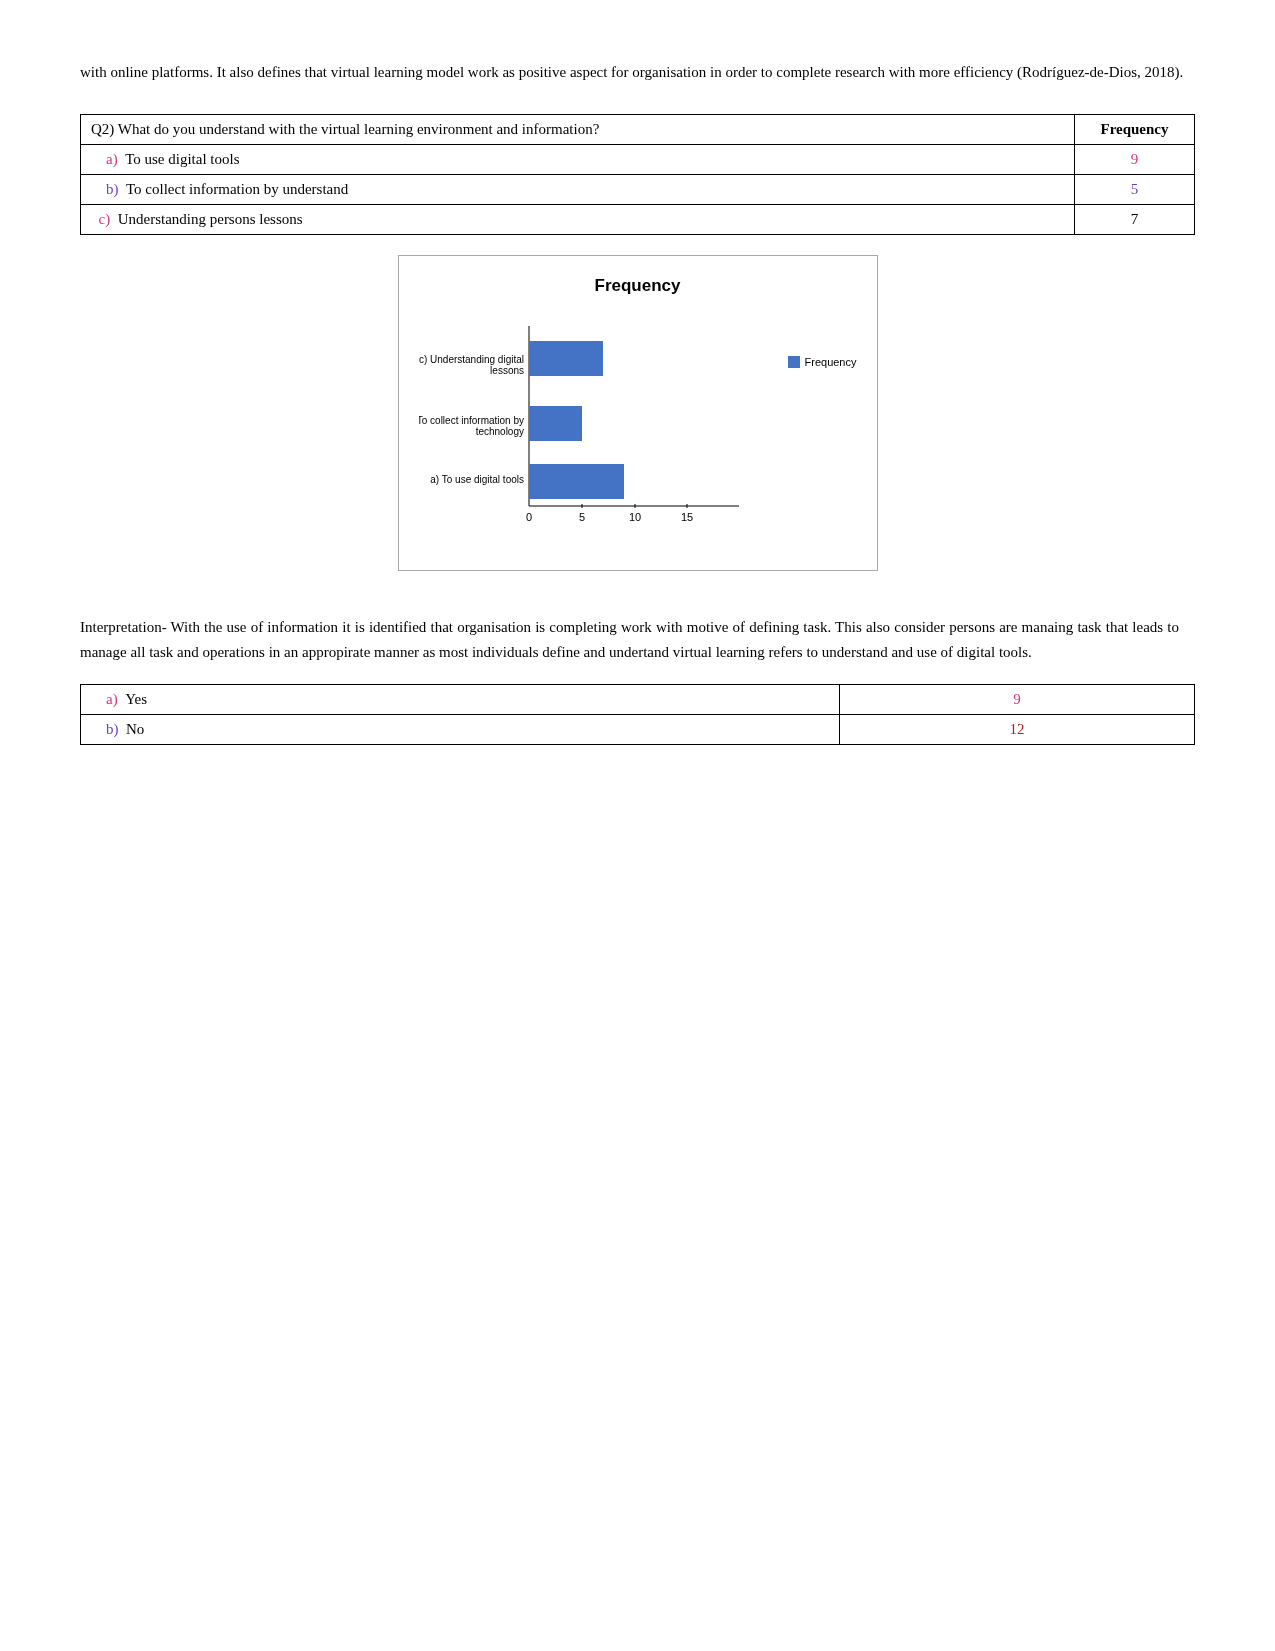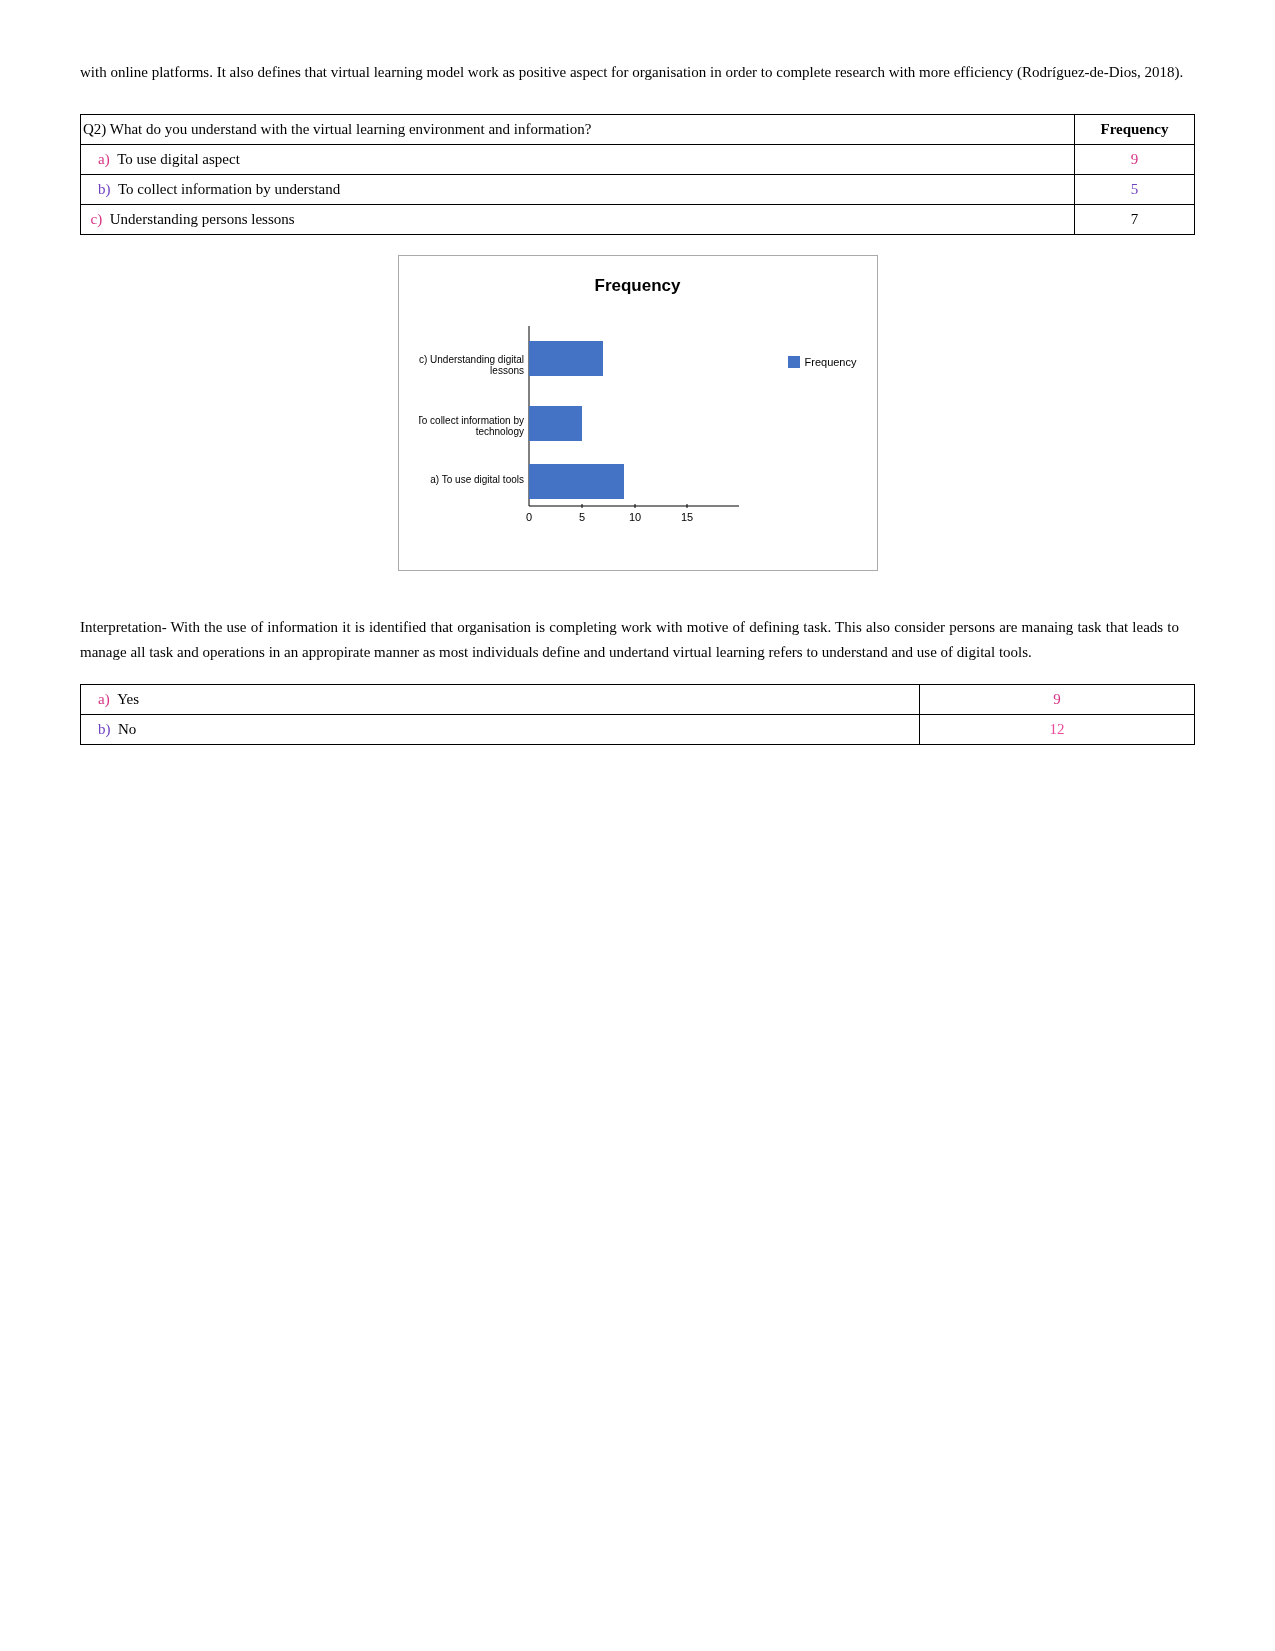--- a/index.html
+++ b/index.html
@@ -17,21 +17,21 @@
       margin-bottom: 28px;
       line-height: 1.7;
     }
     table {
       width: 100%;
       border-collapse: collapse;
       margin-bottom: 0;
     }
     table td, table th {
       border: 1px solid #000;
-      padding: 6px 2px;
+      padding: 6px 10px;
       vertical-align: top;
     }
     .q-header td {
       font-size: 15px;
       vertical-align: top;
     }
     .freq-col {
       width: 120px;
       text-align: center;
       font-weight: bold;
@@ -87,37 +87,37 @@
       height: 12px;
       background: #4472c4;
       margin-right: 5px;
     }
     .interpretation {
       text-align: justify;
       line-height: 1.7;
       margin: 24px 16px 18px 0;
     }
     .freq-val-colored-a { color: #d63384; text-align: center; }
-    .freq-val-colored-b { color: #ec4899; text-align: center; }
+    .freq-val-colored-b { color: #b91c1c; text-align: center; }
   </style>
 </head>
 <body>
 
 <p class="intro-paragraph">with online platforms. It also defines that virtual learning model work as positive aspect for organisation in order to complete research with more efficiency (Rodríguez-de-Dios, 2018).</p>
 
 <table>
   <tbody>
       <tr class="q-header">
     <td>Q2) What do you understand with the virtual learning environment and information?</td>
     <td class="freq-col">Frequency</td>
   </tr>
   <tr>
     <td>
       &nbsp;&nbsp;&nbsp;&nbsp;<span class="option-label-a">a)</span>
-      &nbsp;<span>To use digital aspect</span>
+      &nbsp;<span>To use digital tools</span>
     </td>
     <td class="freq-val option-a">9</td>
   </tr>
   <tr>
     <td>
       &nbsp;&nbsp;&nbsp;&nbsp;<span class="option-label-b">b)</span>
       &nbsp;<span>To collect information by understand</span>
     </td>
     <td class="freq-val option-b">5</td>
   </tr>

